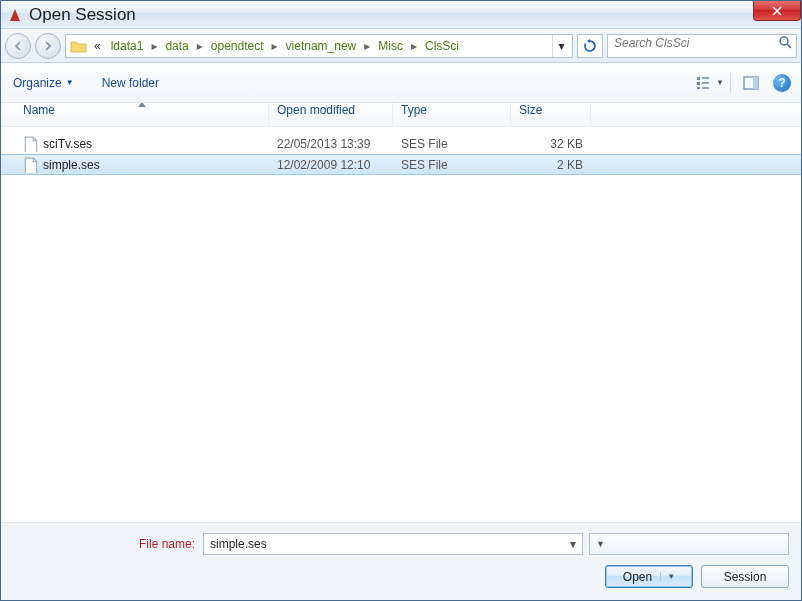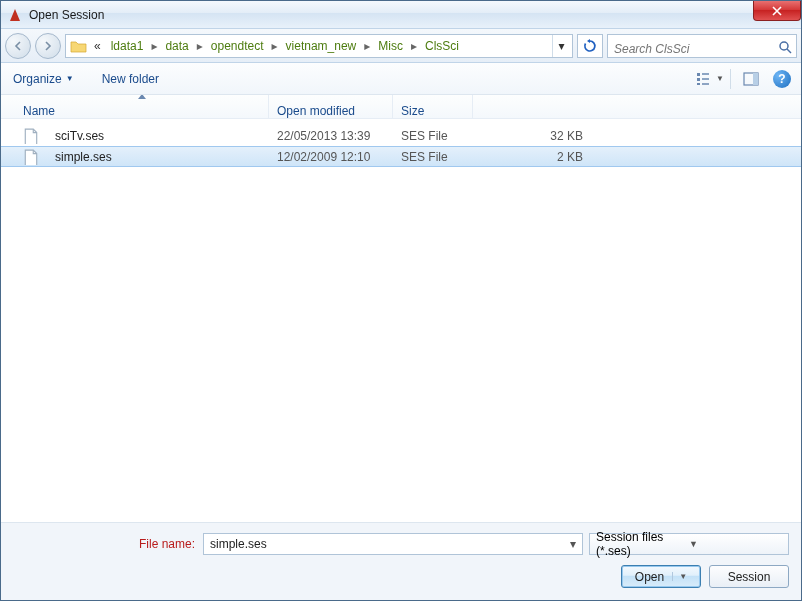--- a/index.html
+++ b/index.html
@@ -30,21 +30,21 @@
     align-items: center;
     padding-left: 6px;
     position: relative;
   }
   .titlebar .app-icon {
     width: 16px; height: 16px;
     margin-right: 6px;
   }
   .titlebar .title {
     color: #1a1a1a;
-    font-size: 12px;
+    font-size: 17px;
   }
   .close-btn {
     position: absolute;
     right: 0; top: 0;
     width: 48px; height: 20px;
     background: linear-gradient(to bottom, #e87070 0%, #d53a3a 45%, #c51f1f 46%, #e05050 100%);
     border: 1px solid #8b2020;
     border-top: none;
     border-bottom-left-radius: 4px;
     border-bottom-right-radius: 4px;
@@ -128,37 +128,37 @@
     justify-content: center;
     cursor: pointer;
     color: #2060c0;
   }
   .search-wrap {
     width: 190px;
     height: 24px;
     border: 1px solid #b0c4d8;
     background: #fff;
     display: flex;
-    align-items: flex-end;
+    align-items: flex-start;
     padding: 0 4px;
   }
   .search-wrap input {
     border: none;
     outline: none;
     flex: 1;
     font-style: italic;
     color: #888;
     font-size: 12px;
     font-family: inherit;
   }
   .search-wrap .sicon { color: #4a6fa5; }
 
   
   .toolbar {
-    height: 32px;
+    height: 40px;
     background: linear-gradient(to bottom, #fcfdfe 0%, #f1f6fb 100%);
     border-bottom: 1px solid #dde6ef;
     display: flex;
     align-items: center;
     padding: 0 10px;
   }
   .tb-btn {
     color: #1a4b8c;
     padding: 4px 2px;
     cursor: pointer;
@@ -208,21 +208,21 @@
   }
   .list-header {
     height: 24px;
     display: flex;
     border-bottom: 1px solid #e6edf5;
     background: linear-gradient(to bottom, #fdfefe, #f4f8fc);
     padding-left: 14px;
   }
   .col {
     display: flex;
-    align-items: flex-end;
+    align-items: flex-start;
     padding: 0 8px;
     color: #1a4b8c;
     border-right: 1px solid #e6edf5;
     position: relative;
   }
   .col.name { width: 254px; }
   .col.date { width: 124px; }
   .col.type { width: 118px; }
   .col.size { width: 80px; justify-content: flex-start; }
   .sort-arrow {
@@ -247,21 +247,21 @@
     padding-left: 14px;
     cursor: pointer;
   }
   .row.selected {
     background: linear-gradient(to bottom, #e4f0fb, #cfe5f8);
     border: 1px solid #a0c8ef;
     border-left: none;
     border-right: none;
   }
   .cell { padding: 0 8px; overflow: hidden; white-space: nowrap; text-overflow: ellipsis; }
-  .cell.name { width: 254px; display: flex; align-items: center; gap: 16px; color: #222; }
+  .cell.name { width: 254px; display: flex; align-items: center; gap: 4px; color: #222; }
   .cell.date { width: 124px; color: #555; }
   .cell.type { width: 118px; color: #555; }
   .cell.size { width: 80px; text-align: right; color: #555; }
   .file-icon {
     width: 16px; height: 16px;
     flex-shrink: 0;
   }
 
   
   .bottom {
@@ -315,21 +315,21 @@
     padding: 0 6px;
     cursor: pointer;
   }
   .filter-select span { flex: 1; }
   .row2 {
     display: flex;
     justify-content: flex-end;
     gap: 8px;
   }
   .btn {
-    width: 80px;
+    width: 88px;
     height: 23px;
     border: 1px solid #8da8c3;
     border-radius: 3px;
     background: linear-gradient(to bottom, #fdfdfe, #e9eff6);
     display: flex;
     align-items: center;
     justify-content: center;
     cursor: pointer;
     color: #222;
   }
@@ -448,20 +448,23 @@
 
   <div class="listarea">
     <div class="list-header">
       <div class="col name">
         <span class="sort-arrow"></span>
         <span>Name</span>
       </div>
       <div class="col date">
           <span>Open modified</span>
         </div>
+      <div class="col type">
+          <span>Type</span>
+        </div>
       <div class="col size">
           <span>Size</span>
         </div>
     </div>
     <div class="list-body">
       <div class="row">
         <div class="cell name">
           <span class="file-icon">
             <svg viewBox="0 0 14 16">
                 <path d="M2 1 h7 l3 3 v11 h-10 z" fill="#fff" stroke="#a0b0c0"></path>
@@ -492,21 +495,20 @@
   </div>
 
   <div class="bottom">
     <div class="row1">
       <div class="fn-label">File name:</div>
       <div class="fn-input-wrap">
         <input type="text" value="simple.ses" style="">
         <div class="fn-dd">▾</div>
       </div>
       <div class="filter-select">
-        <span>Session files (*.ses)</span>
         <span style="font-size:9px;color:#555;">▼</span>
       </div>
     </div>
     <div class="row2">
       <div class="btn primary">
         <span>Open</span>
         <span class="dd">▼</span>
       </div>
       <div class="btn">
         <span>Session</span>

